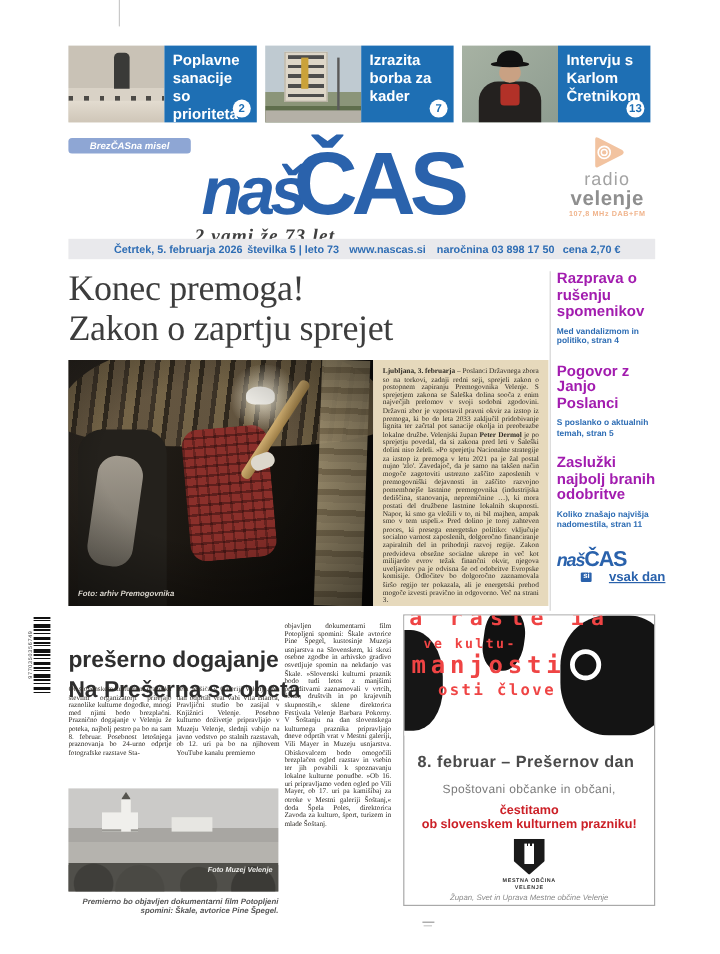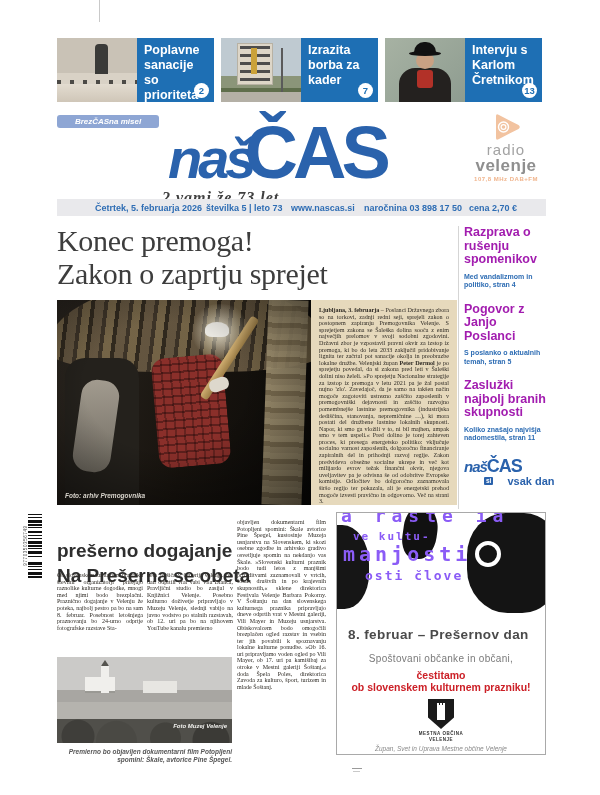--- a/index.html
+++ b/index.html
@@ -85,21 +85,21 @@
   .leadbody{font:400 6.1px/6.6px "Liberation Serif",serif;color:#2e2a24;text-align:justify;}
   .leadbody b{font-weight:700;}
 
   .sbar-divider{top:226px;left:458px;width:1px;height:283px;background:#d5d5d5;}
   .sidebar{top:226px;left:464px;width:84px;}
   .sb-title{font-weight:700;font-size:12.5px;line-height:13.5px;color:#a21caf;margin-bottom:6px;}
   .sb-sub{font-weight:700;font-size:7px;line-height:8.5px;color:#2e6db4;margin-bottom:13px;}
   .sb-logo{margin-top:10px;color:#2a62ac;white-space:nowrap;}
   .sb-logo .l1a{font:italic 900 15px "Liberation Sans",sans-serif;letter-spacing:-1px;}
   .sb-logo .l1b{font:900 18px "Liberation Sans",sans-serif;letter-spacing:-1px;}
-  .sb-logo .row2{display:flex;align-items:center;gap:14px;margin-top:-2px;margin-left:6px;}
+  .sb-logo .row2{display:flex;align-items:center;gap:14px;margin-top:-2px;margin-left:6px;text-decoration:underline;}
   .sichip{background:#2a62ac;color:#fff;font-weight:700;font-size:6.5px;line-height:8px;padding:0 2px;border-radius:1px;}
   .vsak{font-weight:900;font-size:11px;color:#2a62ac;}
 
   
   .c-h{left:57px;width:200px;font:700 19px/21px "Liberation Sans",sans-serif;color:#2e2e2e;}
   .ccol{font:400 6px/6.6px "Liberation Serif",serif;color:#2e2a24;text-align:justify;overflow:hidden;}
   .landphoto{top:657px;left:57px;width:175px;height:86px;overflow:hidden;
      background:linear-gradient(180deg,#cbcac8 0 38%,#a8a6a2 38% 52%,#b5b3ae 52% 74%,#6e6d69 74% 100%);}
   .church{position:absolute;left:28px;top:20px;width:30px;height:16px;background:#f0efec;box-shadow:inset 0 -2px 0 #9a9994;}
   .tower{position:absolute;left:44px;top:8px;width:8px;height:28px;background:#f0efec;}
@@ -114,21 +114,21 @@
   .lp-credit{position:absolute;right:5px;bottom:14px;font:italic 700 6px "Liberation Sans",sans-serif;color:#efefec;}
   .c-caption{top:748px;left:57px;width:175px;text-align:right;font:italic 700 6.5px/8px "Liberation Sans",sans-serif;color:#555;}
 
   
   .gbox{top:512px;left:336px;width:210px;height:243px;border:1px solid #a9a9a9;box-sizing:border-box;background:#fff;}
   .art{position:absolute;left:0;top:0;width:208px;height:100px;overflow:hidden;background:#fff;}
   .art .blob-l{position:absolute;left:-26px;top:12px;width:58px;height:84px;background:#161616;border-radius:40% 46% 42% 40%;}
   .art .blob-c{position:absolute;left:66px;top:-6px;width:34px;height:52px;background:#111;border-radius:40% 44% 46% 40%;transform:rotate(8deg);}
   .art .blob-r{position:absolute;right:-14px;top:0px;width:92px;height:100px;background:#141414;border-radius:42% 38% 40% 44%;}
   .art .ring{position:absolute;right:44px;top:28px;width:18px;height:18px;border:4px solid #fff;border-radius:50%;}
-  .rtx{position:absolute;color:#8b5cf6;font-family:"DejaVu Sans Mono",monospace;font-weight:700;white-space:nowrap;}
+  .rtx{position:absolute;color:#ef4444;font-family:"DejaVu Sans Mono",monospace;font-weight:700;white-space:nowrap;}
   .g-title{position:absolute;left:11px;top:114px;font-weight:700;font-size:13.5px;color:#4a4a4a;letter-spacing:.4px;}
   .g-sal{position:absolute;left:0;top:140px;width:100%;text-align:center;font-size:10px;color:#7a7a7a;letter-spacing:.3px;}
   .g-red1{position:absolute;left:0;top:156px;width:100%;text-align:center;font-weight:700;font-size:10.5px;color:#cc2027;}
   .g-red2{position:absolute;left:0;top:168px;width:100%;text-align:center;font-weight:700;font-size:10.5px;color:#cc2027;}
   .crest{position:absolute;left:91px;top:186px;width:26px;height:30px;background:#1a1a1a;
      clip-path:polygon(0 0,100% 0,100% 62%,50% 100%,0 62%);}
   .crest .ct{position:absolute;left:9px;top:6px;width:8px;height:15px;background:#fff;}
   .crest .cn{position:absolute;left:9px;top:4px;width:8px;height:2px;
      background:repeating-linear-gradient(90deg,#fff 0 2px,#1a1a1a 2px 3px);}
   .crest-label{position:absolute;left:79px;top:218px;width:50px;text-align:center;
@@ -235,21 +235,21 @@
   <div class="abs leadpanel">
     <div class="leadbody"><b>Ljubljana, 3. februarja</b><span> – Poslanci Državnega zbora so na torkovi, zadnji redni seji, sprejeli zakon o postopnem zapiranju Premogovnika Velenje. S sprejetjem zakona se Šaleška dolina sooča z enim največjih prelomov v svoji sodobni zgodovini. Državni zbor je vzpostavil pravni okvir za izstop iz premoga, ki bo do leta 2033 zaključil pridobivanje lignita ter začrtal pot sanacije okolja in preobrazbe lokalne družbe. Velenjski župan </span><b>Peter Dermol</b><span> je po sprejetju povedal, da si zakona pred leti v Šaleški dolini niso želeli. »Po sprejetju Nacionalne strategije za izstop iz premoga v letu 2021 pa je žal postal nujno 'zlo'. Zavedajoč, da je samo na takšen način mogoče zagotoviti ustrezno zaščito zaposlenih v premogovniški dejavnosti in zaščito razvojno pomembnejše lastnine premogovnika (industrijska dediščina, stanovanja, nepremičnine …), ki mora postati del družbene lastnine lokalnih skupnosti. Napor, ki smo ga vložili v to, ni bil majhen, ampak smo v tem uspeli.« Pred dolino je torej zahteven proces, ki presega energetsko politiko: vključuje socialno varnost zaposlenih, dolgoročno financiranje zapiralnih del in prihodnji razvoj regije. Zakon predvideva obsežne socialne ukrepe in več kot milijardo evrov težak finančni okvir, njegova uveljavitev pa je odvisna še od odobritve Evropske komisije. Odločitev bo dolgoročno zaznamovala širšo regijo ter pokazala, ali je energetski prehod mogoče izvesti pravično in odgovorno. Več na strani 3.</span></div>
   </div>
 
   <div class="abs sbar-divider"></div>
   <div class="abs sidebar">
     <div class="sb-title">Razprava o rušenju spomenikov</div>
     <div class="sb-sub">Med vandalizmom in politiko, stran 4</div>
     <div class="sb-title">Pogovor z Janjo Poslanci</div>
     <div class="sb-sub">S poslanko o aktualnih temah, stran 5</div>
-    <div class="sb-title">Zaslužki najbolj branih skupnosti</div>
+    <div class="sb-title">Zaslužki najbolj branih odobritve</div>
     <div class="sb-sub">Koliko znašajo najvišja nadomestila, stran 11</div>
     <div class="sb-logo">
       <span class="l1a">naš</span><span class="l1b">ČAS</span>
       <div class="row2">
         <svg width="12" height="10" viewBox="0 0 12 10">
           <path d="M1 9 A8 8 0 0 1 9 1" fill="none" stroke="#f5a623" stroke-width="1.6"></path>
           <path d="M3.2 9 A5.6 5.6 0 0 1 9 3.4" fill="none" stroke="#f5a623" stroke-width="1.6"></path>
           <circle cx="9.4" cy="8.6" r="1.3" fill="#f5a623"></circle>
         </svg>
         <span class="sichip">si</span>

